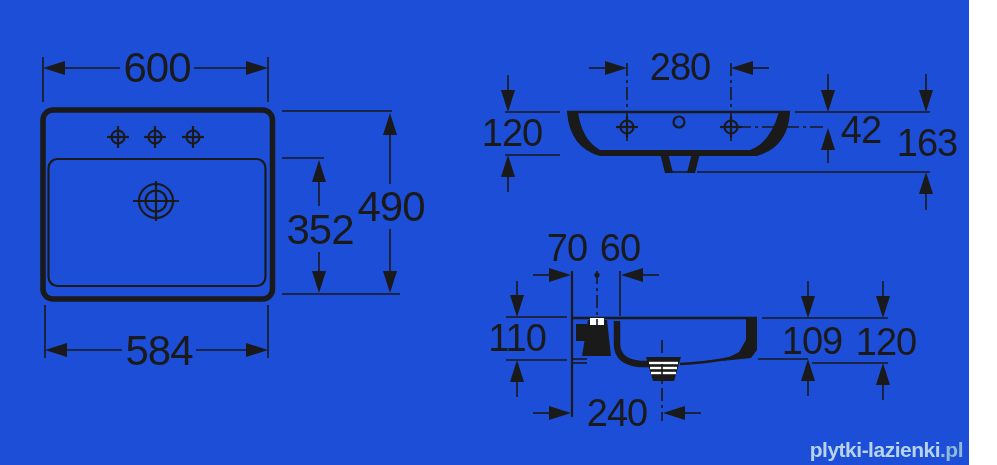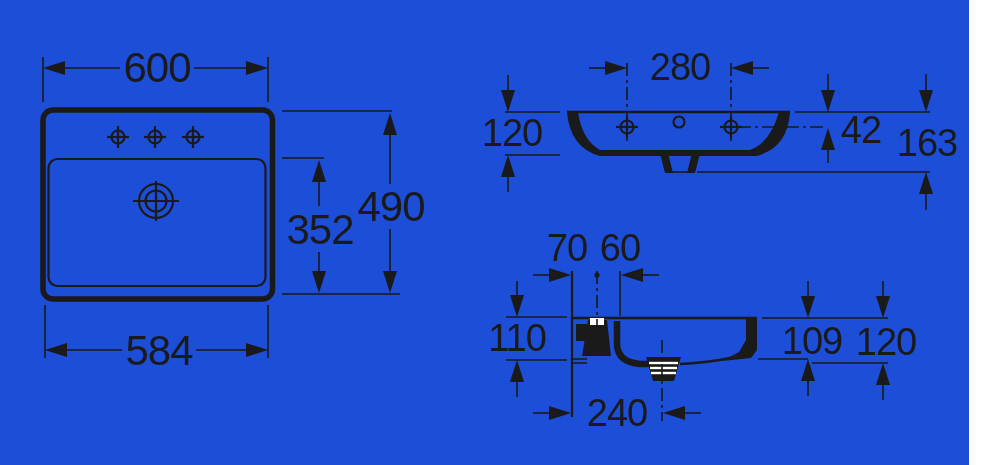--- a/index.html
+++ b/index.html
@@ -208,13 +208,16 @@
     <g>
       <line class="ln" x1="533" y1="413" x2="551" y2="413"></line>
           <polygon class="blk" points="571,413 549,406 549,420"></polygon>
       <polygon class="blk" points="663,413 685,406 685,420"></polygon>
           <line class="ln" x1="683" y1="413" x2="701" y2="413"></line>
       <text class="d2" x="617" y="413">240</text>
     </g>
   </g>
 </svg>
 
+<div class="watermark">
+  <span class="wm-main">plytki-lazienki</span><span class="wm-tld">.pl</span>
 </div>
+</div>
 
 </body></html>

